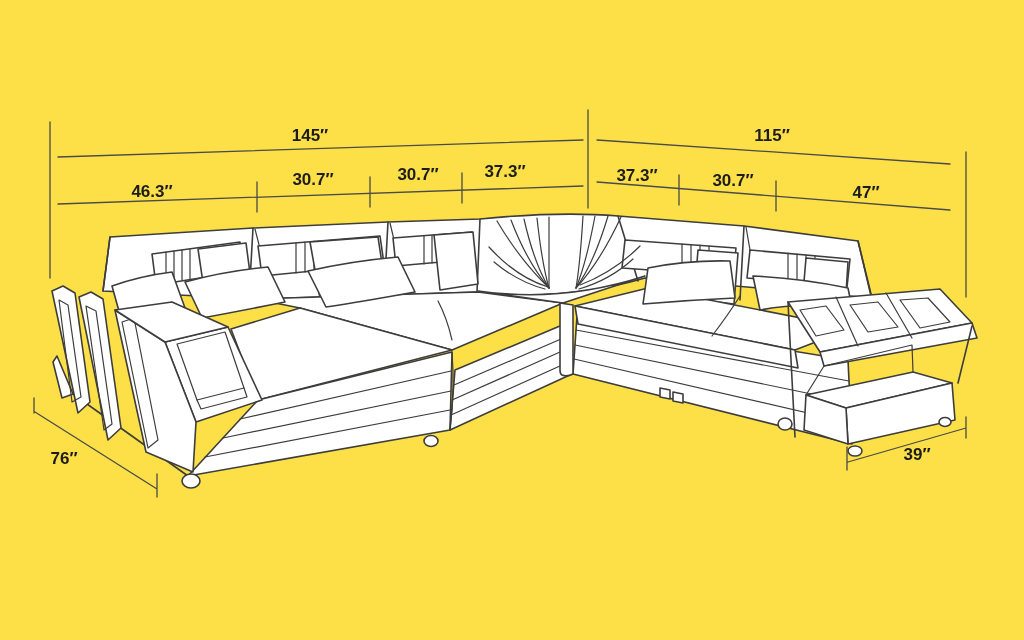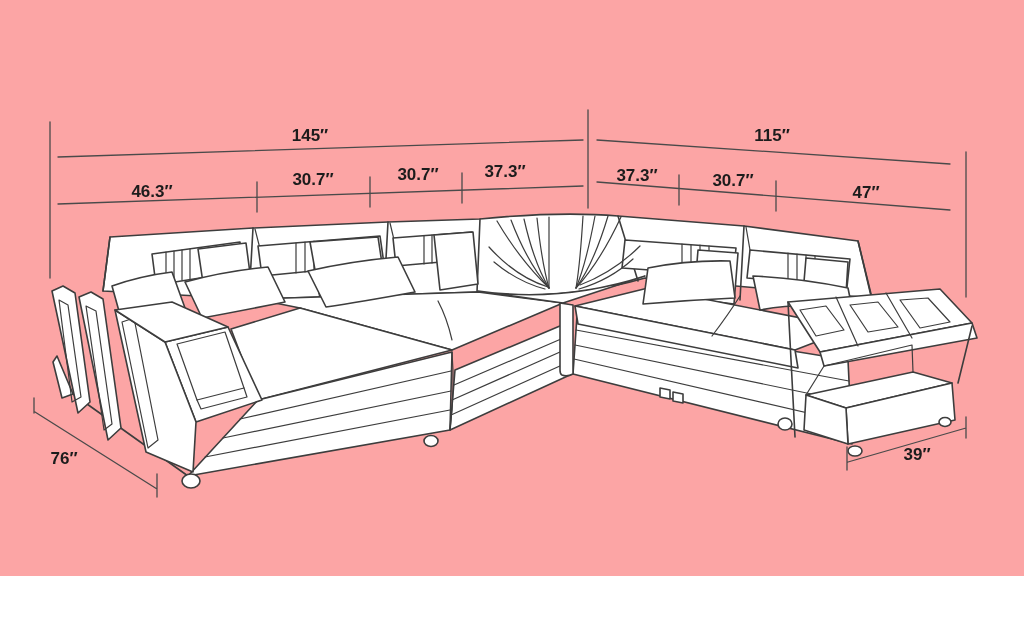--- a/index.html
+++ b/index.html
@@ -1,16 +1,16 @@
 <!DOCTYPE html>
 <html><head>
 <meta charset="utf-8">
 <style>
   html,body{margin:0;padding:0;background:#ffffff;}
-  #stage{position:relative;width:1024px;height:576px;background:#fca5a5;overflow:hidden;
+  #stage{position:relative;width:1024px;height:640px;background:#fde047;overflow:hidden;
          font-family:"Liberation Sans",sans-serif;}
   svg{position:absolute;left:0;top:0;}
   .ln{fill:none;stroke:#3d3d3d;stroke-width:1.6;stroke-linejoin:round;stroke-linecap:round;}
   .fw{fill:#ffffff;stroke:#3d3d3d;stroke-width:1.6;stroke-linejoin:round;stroke-linecap:round;}
   .fine{fill:none;stroke:#3d3d3d;stroke-width:1.2;stroke-linejoin:round;stroke-linecap:round;}
   .dim{fill:none;stroke:#4a4a4a;stroke-width:1.3;stroke-linecap:round;}
   .lbl{font-family:"Liberation Sans",sans-serif;font-size:17px;font-weight:600;
        fill:#1c1c1c;text-anchor:middle;}
 </style>
 </head>

